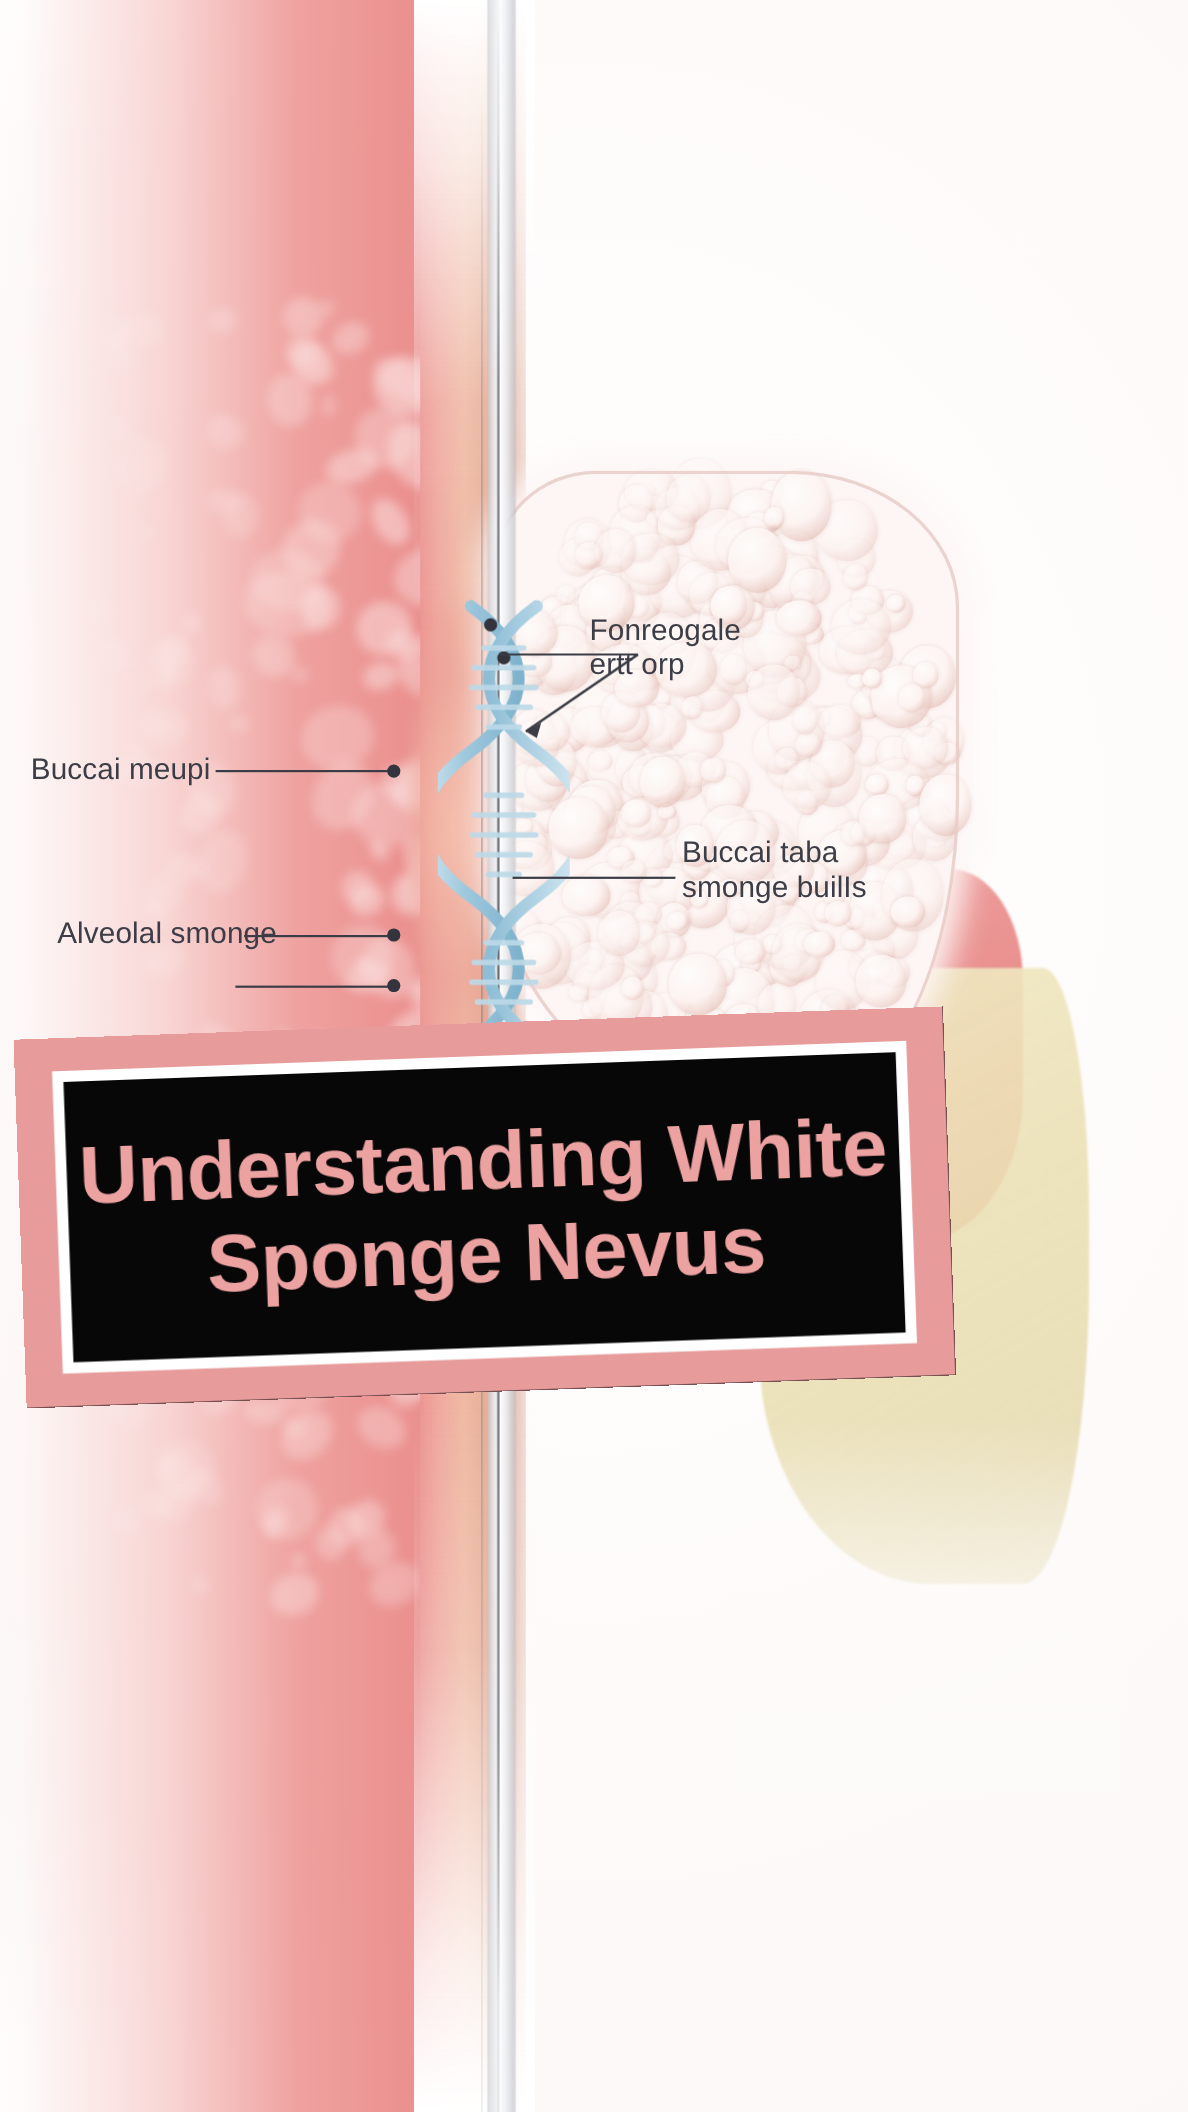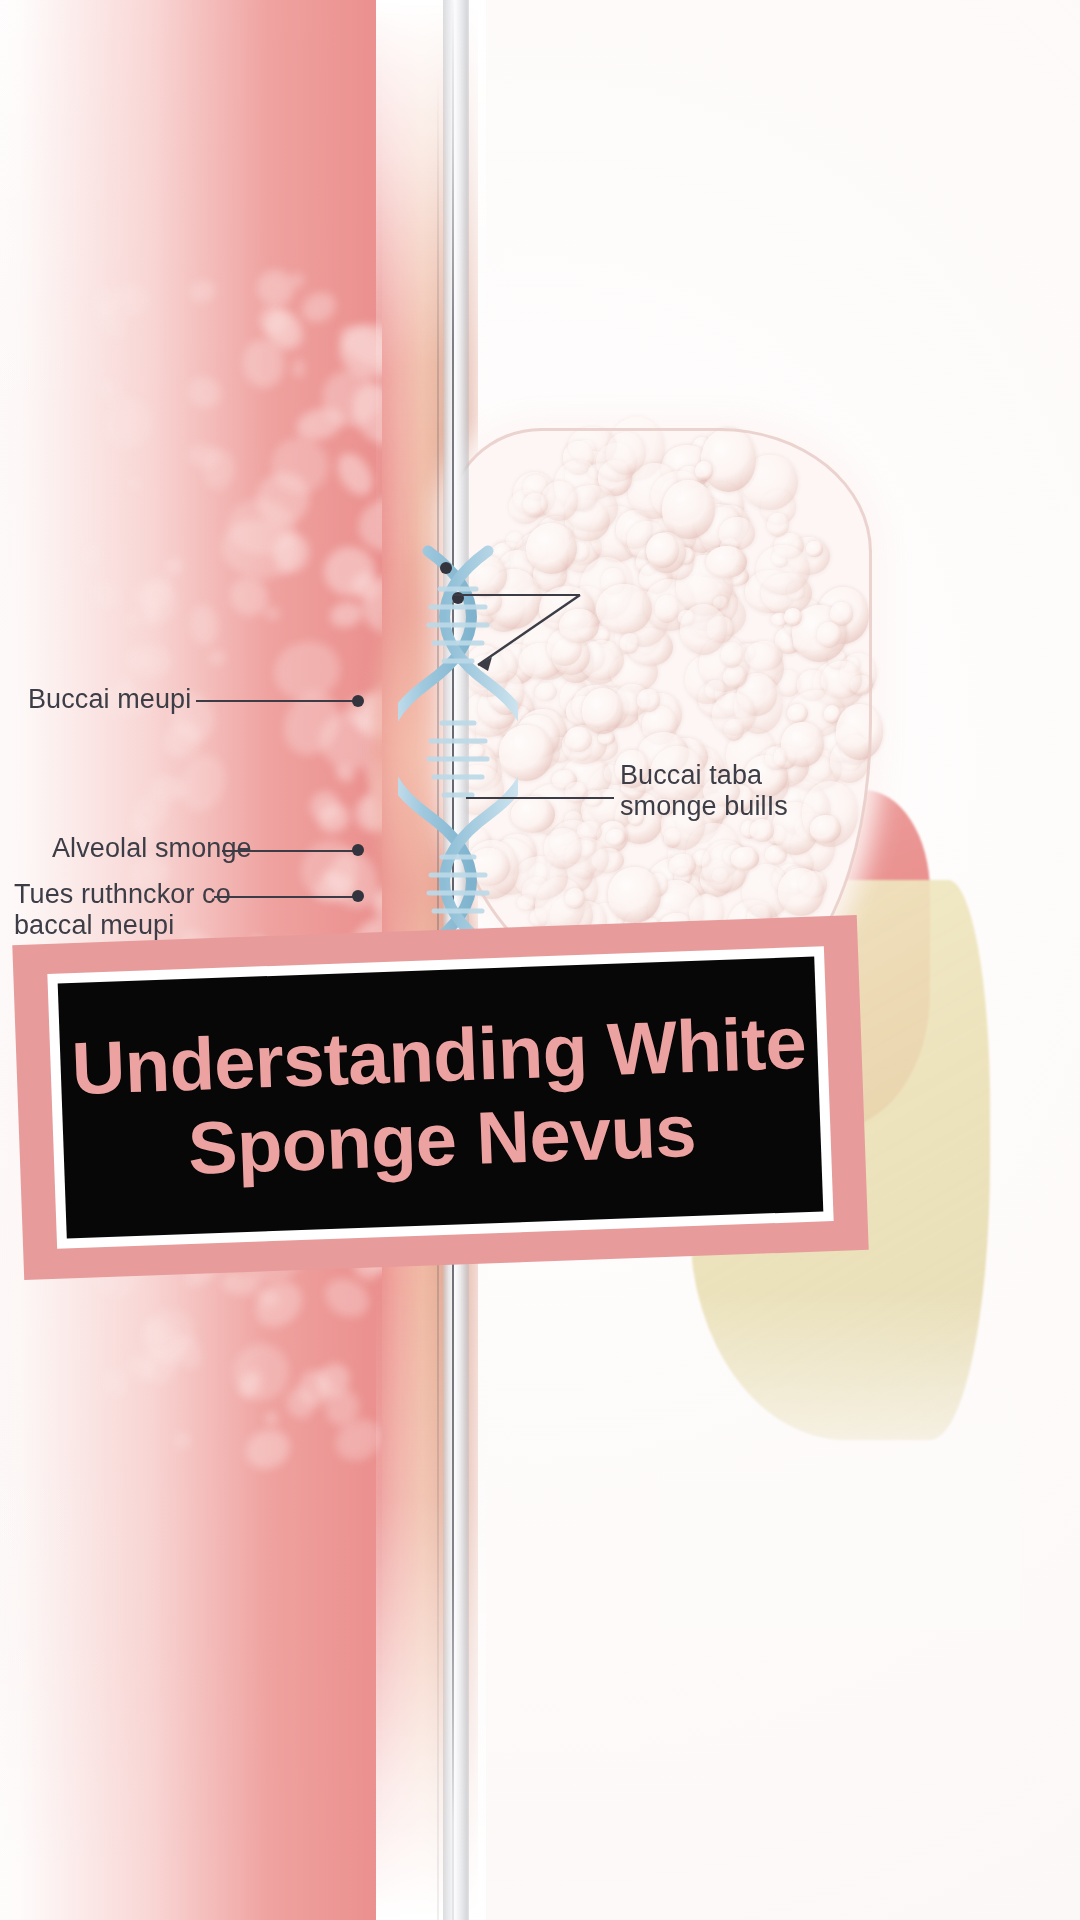--- a/index.html
+++ b/index.html
@@ -727,25 +727,25 @@
   </svg>
 
   <div class="lbl" style="left:28px;top:684px;">Buccai meupi</div>
   <div class="lead" style="left:196px;top:700px;width:160px;"></div>
   <div class="dot" style="left:352px;top:695px;"></div>
 
   <div class="lbl" style="left:52px;top:833px;">Alveolal smonge</div>
   <div class="lead" style="left:222px;top:850px;width:134px;"></div>
   <div class="dot" style="left:352px;top:844px;"></div>
 
-  <div class="lbl" style="left:14px;top:879px;">Tues ruthnckor co
-baccal meupi</div>
   <div class="lead" style="left:214px;top:896px;width:142px;"></div>
   <div class="dot" style="left:352px;top:890px;"></div>
 
+  <div class="lbl" style="left:536px;top:558px;">Fonreogale
+ertt orp</div>
   <div class="dot" style="left:440px;top:562px;"></div>
   <div class="dot" style="left:452px;top:592px;"></div>
   <svg style="position:absolute;left:430px;top:555px;width:240px;height:130px;" viewBox="0 0 240 130">
     <polyline points="24,40 150,40" fill="none" stroke="#3b3c46" stroke-width="2"></polyline>
     <polyline points="150,40 48,110" fill="none" stroke="#3b3c46" stroke-width="2.4"></polyline>
     <polygon points="48,110 62,102 58,116" fill="#3b3c46"></polygon>
   </svg>
 
   <div class="lbl" style="left:620px;top:760px;">Buccai taba
 smonge builIs</div>

